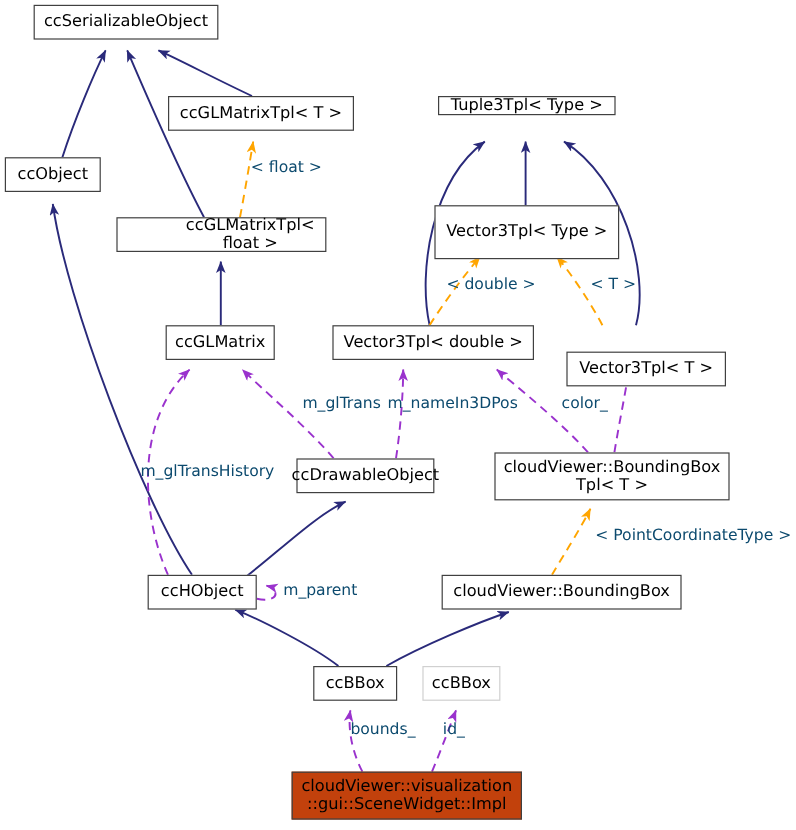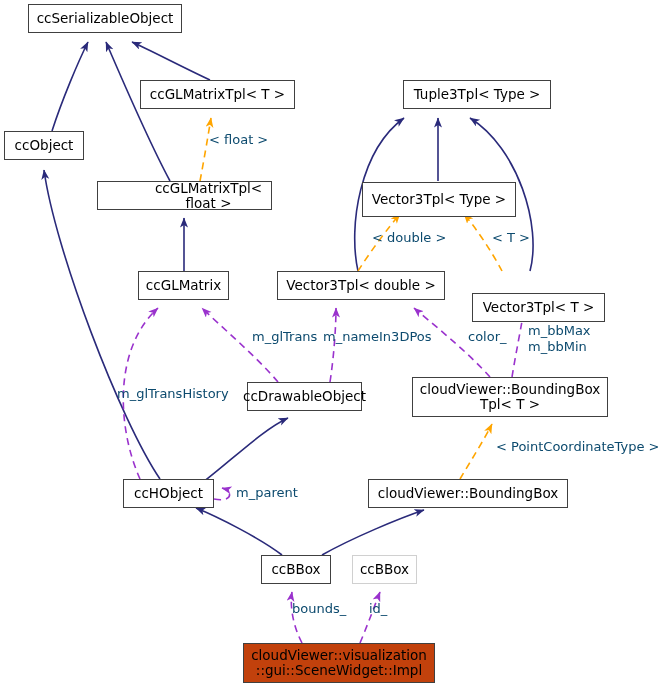--- a/index.html
+++ b/index.html
@@ -135,27 +135,27 @@
       <path d="M302,643 C 292,624 290,604 292,592"></path>
 
       <path d="M360,643 C 368,624 376,602 380,592"></path>
     </g>
   </svg>
 
   <div class="node dark" style="left:28px;top:4px;width:154px;height:29px;">ccSerializableObject</div>
 
   <div class="node dark" style="left:140px;top:80px;width:155px;height:29px;">ccGLMatrixTpl&lt; T &gt;</div>
 
-  <div class="node dark" style="left:365px;top:80px;width:148px;height:29px;margin-left:38px;">Tuple3Tpl&lt; Type &gt;</div>
+  <div class="node dark" style="left:365px;top:80px;width:148px;height:16px;">Tuple3Tpl&lt; Type &gt;</div>
 
   <div class="node dark" style="left:4px;top:131px;width:80px;height:29px;">ccObject</div>
 
   <div class="node dark" style="left:97px;top:181px;width:175px;height:29px;padding-left:48px;">ccGLMatrixTpl&lt; float &gt;</div>
 
-  <div class="node dark" style="left:362px;top:182px;width:154px;height:35px;">Vector3Tpl&lt; Type &gt;</div>
+  <div class="node dark" style="left:362px;top:171px;width:154px;height:45px;">Vector3Tpl&lt; Type &gt;</div>
 
   <div class="node dark" style="left:138px;top:271px;width:91px;height:29px;">ccGLMatrix</div>
 
   <div class="node dark" style="left:277px;top:271px;width:168px;height:29px;">Vector3Tpl&lt; double &gt;</div>
 
   <div class="node dark" style="left:472px;top:271px;width:133px;height:29px;margin-top:22px;">Vector3Tpl&lt; T &gt;</div>
 
   <div class="node dark" style="left:247px;top:382px;width:115px;height:29px;">ccDrawableObject</div>
 
   <div class="node dark" style="left:412px;top:377px;width:196px;height:40px;">cloudViewer::BoundingBox
@@ -177,22 +177,20 @@
   <div class="edge-label" style="left:372px;top:231px;">&lt; double &gt;</div>
 
   <div class="edge-label" style="left:492px;top:231px;">&lt; T &gt;</div>
 
   <div class="edge-label" style="left:252px;top:330px;">m_glTrans</div>
 
   <div class="edge-label" style="left:323px;top:330px;">m_nameIn3DPos</div>
 
   <div class="edge-label" style="left:468px;top:330px;">color_</div>
 
-  <div class="edge-label two-line" style="left:528px;top:323px;">m_bbMax
-m_bbMin</div>
 
   <div class="edge-label" style="left:117px;top:387px;">m_glTransHistory</div>
 
   <div class="edge-label" style="left:496px;top:440px;">&lt; PointCoordinateType &gt;</div>
 
   <div class="edge-label" style="left:236px;top:486px;">m_parent</div>
 
   <div class="edge-label" style="left:292px;top:602px;">bounds_</div>
 
   <div class="edge-label" style="left:369px;top:602px;">id_</div>

